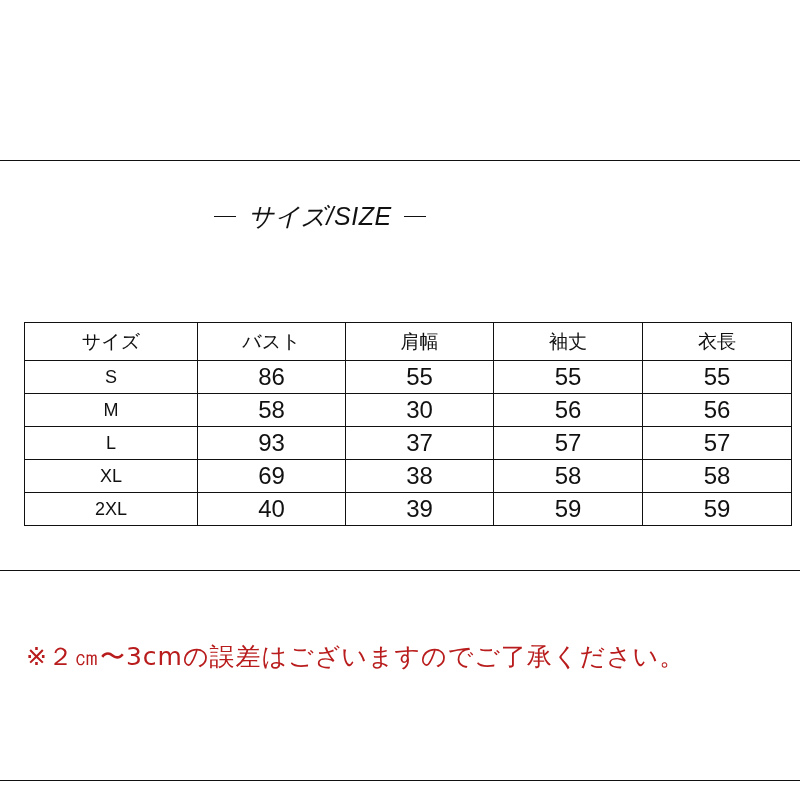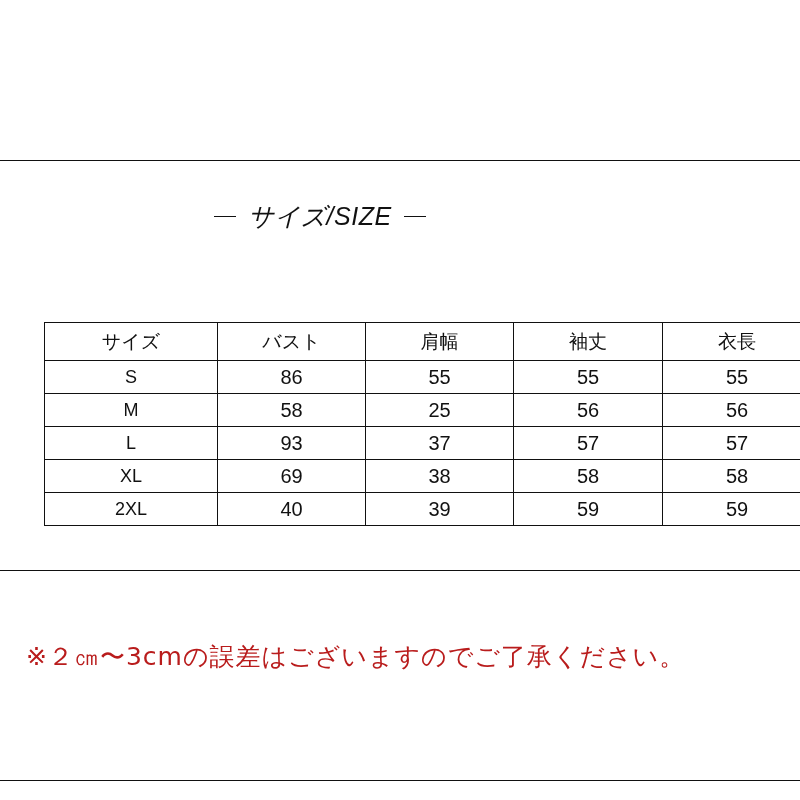--- a/index.html
+++ b/index.html
@@ -45,21 +45,20 @@
     white-space: nowrap;
     line-height: 1;
   }
 
   
   .table-wrap {
     position: absolute;
     left: 24px;
     top: 322px;
     width: 752px;
-    margin-left: 20px;
   }
   table.size-table {
     border-collapse: collapse;
     width: 752px;
     table-layout: fixed;
   }
   table.size-table th,
   table.size-table td {
     border: 1px solid #111111;
     text-align: center;
@@ -67,21 +66,21 @@
     font-weight: normal;
     color: #111111;
   }
   table.size-table thead th {
     height: 35px;
     font-size: 19px;
     font-family: "DejaVu Sans", sans-serif;
   }
   table.size-table tbody td {
     height: 30px;
-    font-size: 20px;
+    font-size: 24px;
   }
   table.size-table tbody td.size-col {
     font-size: 18px;
   }
 
   
   .rule {
     position: absolute;
     left: 0;
     width: 800px;
@@ -133,21 +132,21 @@
         <tr>
           <td class="size-col">S</td>
           <td>86</td>
           <td>55</td>
           <td>55</td>
           <td>55</td>
         </tr>
         <tr>
           <td class="size-col">M</td>
           <td>58</td>
-          <td>25</td>
+          <td>30</td>
           <td>56</td>
           <td>56</td>
         </tr>
         <tr>
           <td class="size-col">L</td>
           <td>93</td>
           <td>37</td>
           <td>57</td>
           <td>57</td>
         </tr>

